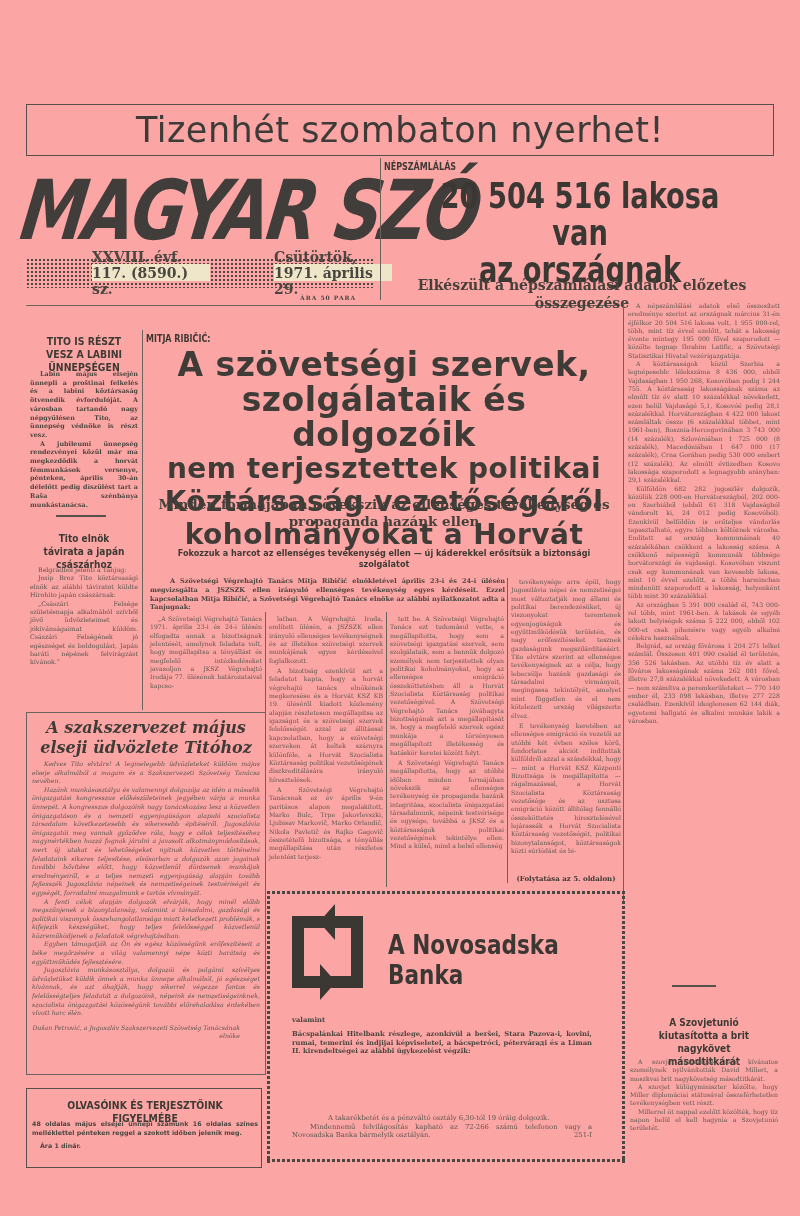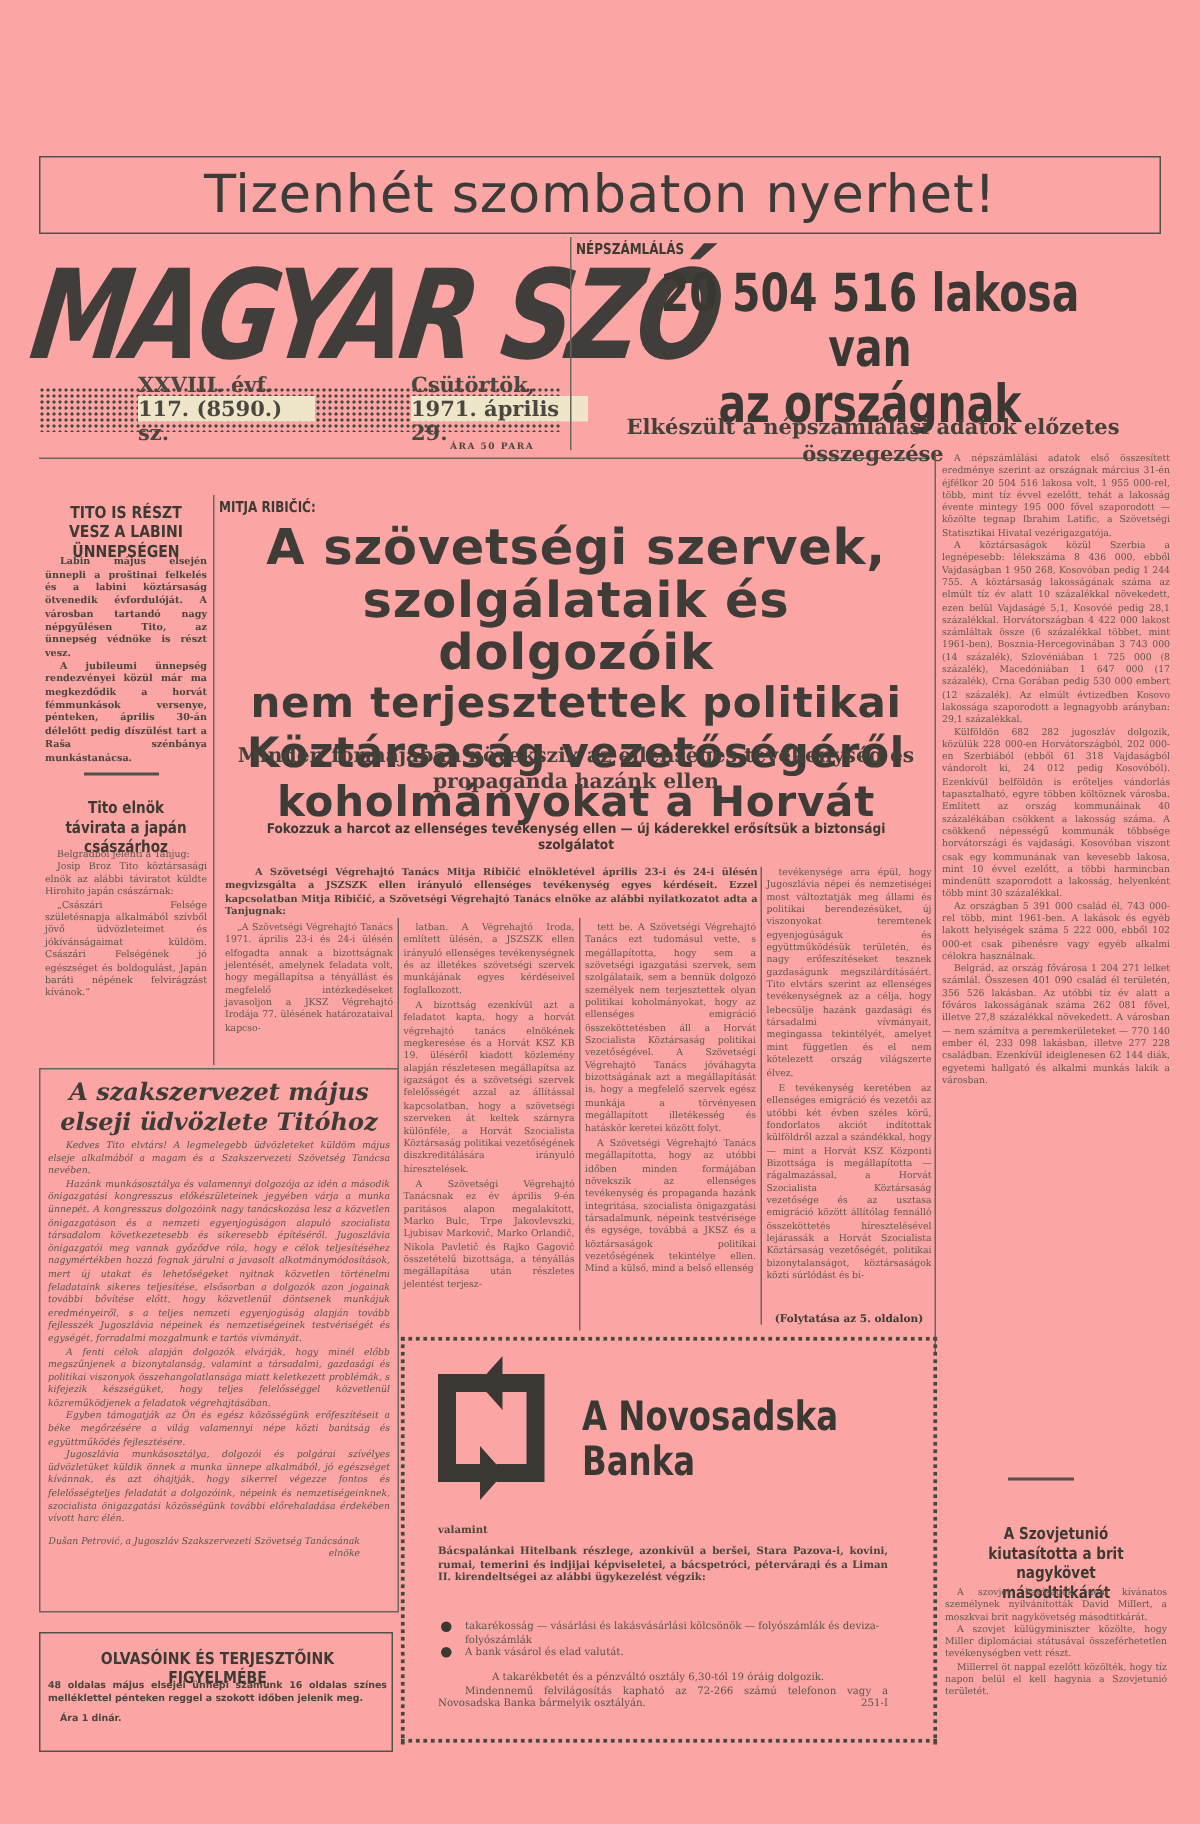--- a/index.html
+++ b/index.html
@@ -192,24 +192,20 @@
   <svg class="abs bank-logo" viewBox="0 0 75 100">
     <path d="M2 14 H34 V26 H14 V74 H30 V62 L46 80 L30 98 V86 H2 Z" fill="#3b3834"></path>
     <path d="M73 86 H41 V74 H61 V26 H45 V38 L29 20 L45 2 V14 H73 Z" fill="#3b3834"></path>
   </svg>
   <div class="abs bank-name">
     <div>A Novosadska</div>
     <div>Banka</div>
   </div>
   <div class="abs bank-valamint">valamint</div>
   <div class="abs bank-body">Bácspalánkai Hitelbank részlege, azonkívül a beršei, Stara Pazova-i, kovini, rumai, temerini és indjijai képviseletei, a bácspetróci, pétervárадi és a Liman II. kirendeltségei az alábbi ügykezelést végzik:</div>
-  <ul class="abs bank-list">
-    <li>takarékosság — vásárlási és lakásvásárlási kölcsönök — folyószámlák és deviza-folyószámlák</li>
-    <li>A bank vásárol és elad valutát.</li>
-  </ul>
   <div class="abs bank-foot" style="top:1114px;">
     <div style="padding-left:36px;">A takarékbetét és a pénzváltó osztály 6,30-tól 19 óráig dolgozik.</div>
     <div style="text-indent:18px;">Mindennemű felvilágosítás kapható az 72-266 számú telefonon vagy a Novosadska Banka bármelyik osztályán.</div>
     <div style="text-align:right;margin-top:-8.6px;">251-I</div>
   </div>
 
   <div class="abs sep-short" style="left:672px;top:985px;width:44px;"></div>
   <div class="abs soviet-head">A Szovjetunió kiutasította a brit nagykövet másodtitkárát</div>
   <div class="abs soviet-body">
     <p>A szovjet hatóságok nem kívánatos személynek nyilvánították David Millert, a moszkvai brit nagykövetség másodtitkárát.</p>

